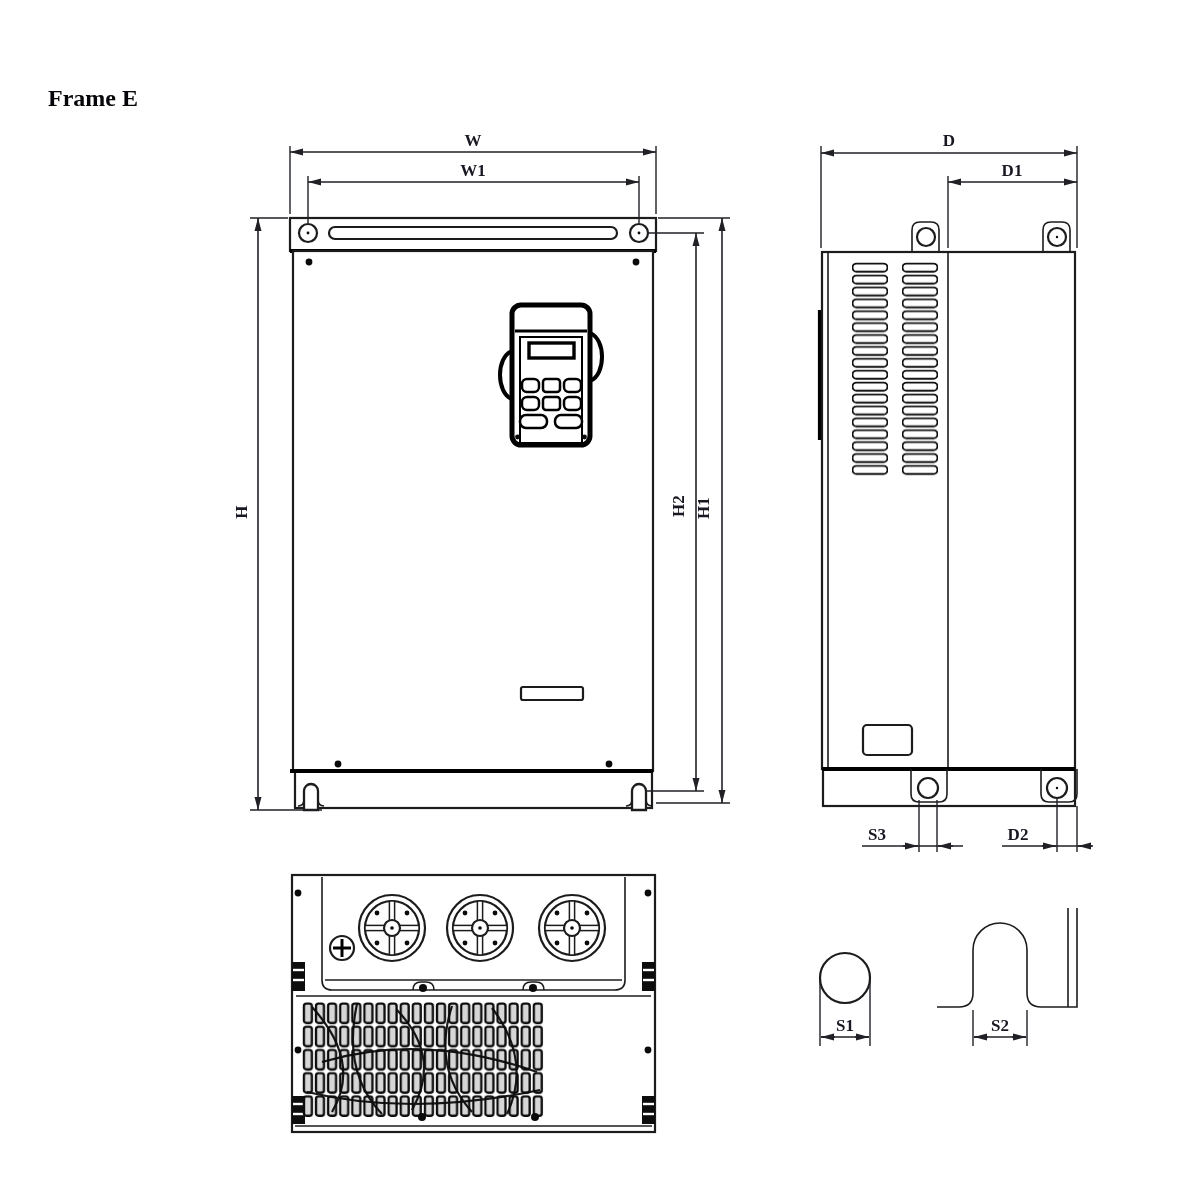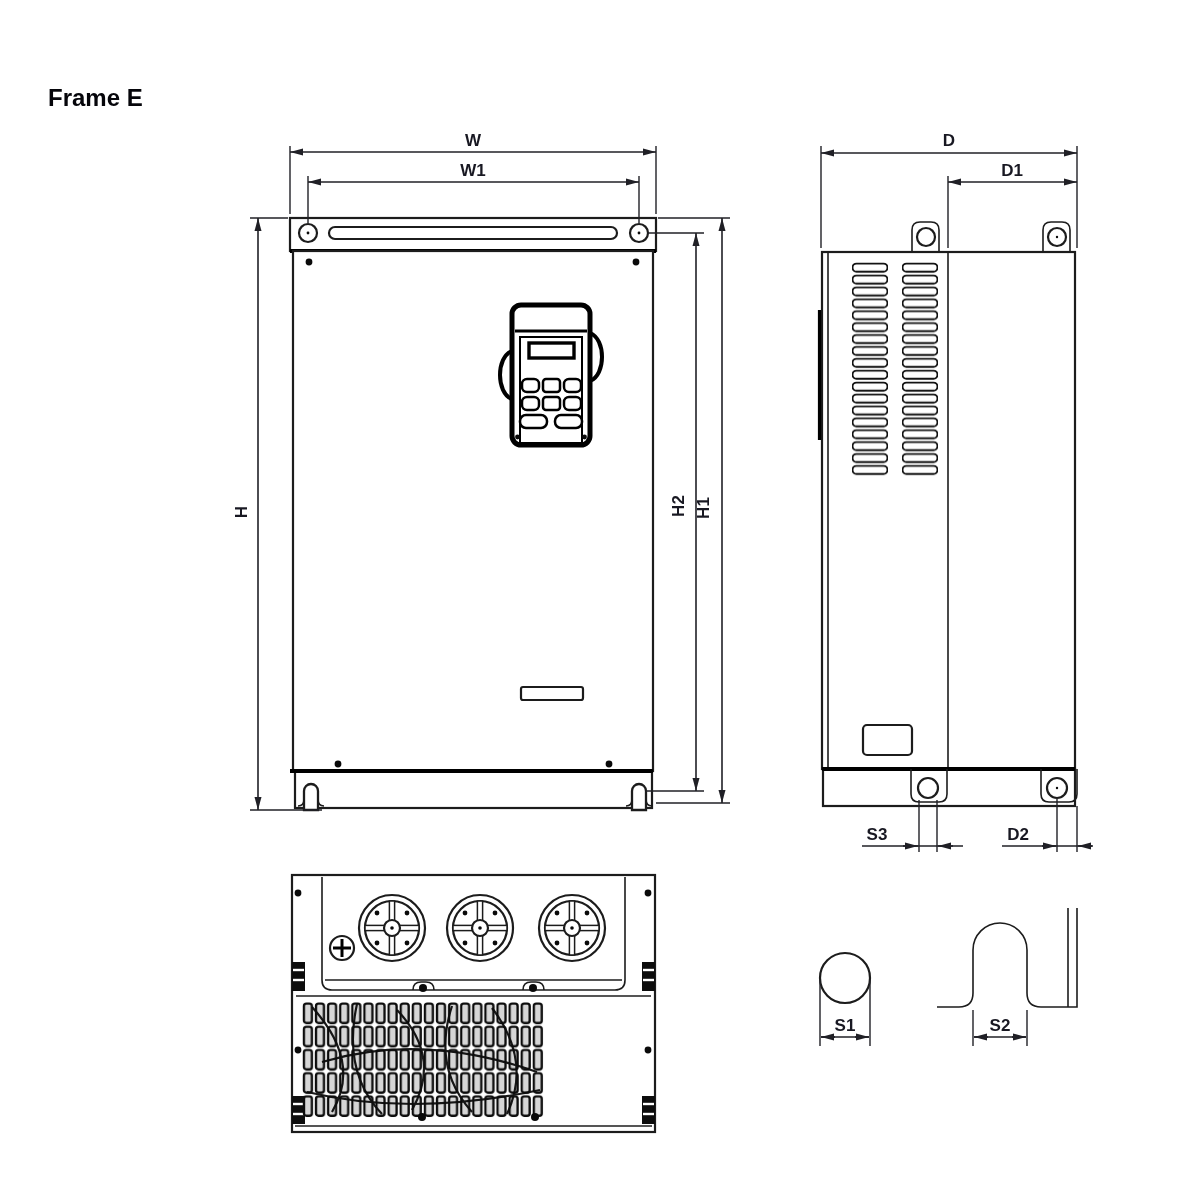--- a/index.html
+++ b/index.html
@@ -1,17 +1,17 @@
 <!DOCTYPE html>
 <html><head>
 <meta charset="utf-8">
 <style>
   html,body{margin:0;padding:0;background:#ffffff;}
   .stage{position:relative;width:1200px;height:1200px;background:#ffffff;overflow:hidden;
-         font-family:Liberation Sans, sans-serif;}
+         font-family:Liberation Serif, serif;}
   svg{display:block;}
   .outline{fill:#ffffff;stroke:#1c1c1c;stroke-width:2.2;}
   .thin{fill:none;stroke:#1c1c1c;stroke-width:1.6;}
   .thick{fill:none;stroke:#000000;stroke-width:4;}
   .dim{fill:none;stroke:#202026;stroke-width:1.6;}
   .ext{fill:none;stroke:#202026;stroke-width:1.4;}
   .dot{fill:#0a0a0a;stroke:none;}
   .dimlabel{font-size:17px;font-weight:700;fill:#181822;}
   .title{font-size:24px;font-weight:700;fill:#05050a;}
 </style>

